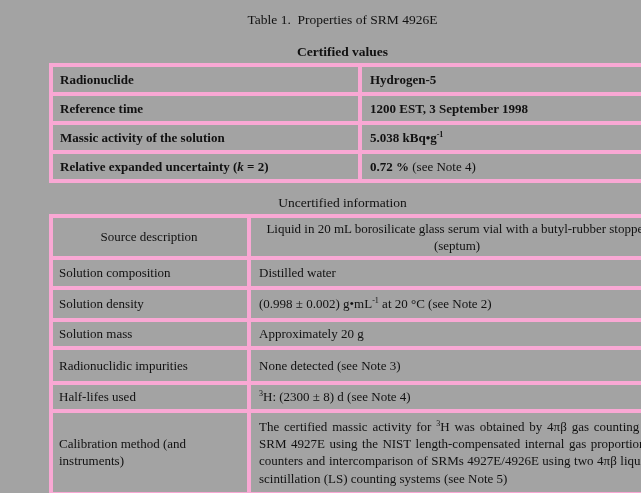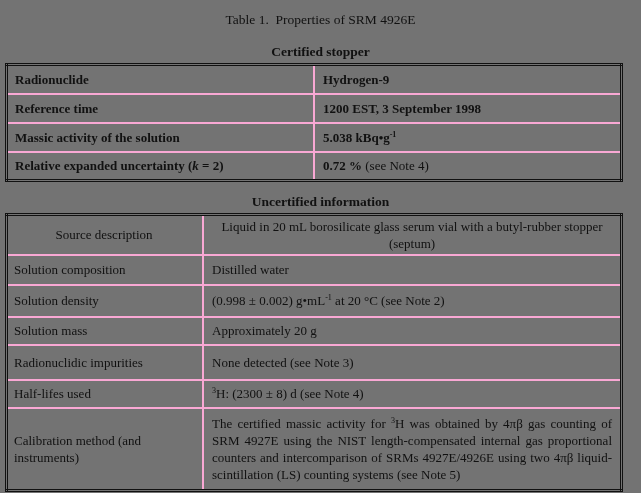--- a/index.html
+++ b/index.html
@@ -9,52 +9,52 @@
     font-family: "Liberation Serif", serif;
     color: #111111;
   }
   .page {
     position: relative;
     width: 641px;
     height: 493px;
     box-sizing: border-box;
     padding-top: 11px;
     overflow: hidden;
-    background: #737373;
+    background: #a3a3a3;
+    padding-left: 44px;
   }
   .doc-title {
     text-align: center;
     font-size: 13.5px;
     line-height: 1.3;
     white-space: pre;
   }
   .section-heading {
     text-align: center;
     font-size: 13.5px;
     line-height: 1.3;
   }
   .heading-certified {
     font-weight: bold;
     margin-top: 14px;
     margin-bottom: 3px;
   }
   .heading-uncertified {
     margin-top: 11px;
     margin-bottom: 2px;
-    font-weight: bold;
   }
   table.tbl {
     border-collapse: collapse;
     table-layout: fixed;
     margin-left: 5px;
     width: 618px;
     border: 3px double #111111;
   }
   table.tbl td {
-    border: 2px solid #f9a8d4;
+    border: 4px solid #f9a8d4;
     font-size: 13px;
     line-height: 1.32;
     vertical-align: middle;
     padding: 2px 8px 2px 8px;
     overflow: hidden;
   }
   .certified td.lbl { width: 290px; padding-left: 7px; }
   .certified tr { height: 29px; }
   .uncertified td.lbl { width: 180px; padding-left: 6px; }
   tr.u1 { height: 37px; text-align: center; }
@@ -69,27 +69,27 @@
   .b { font-weight: 700; }
   .i { font-style: italic; }
 </style>
 </head>
 <body>
 
 <div class="page">
 
   <div class="doc-title">Table 1.  Properties of SRM 4926E</div>
 
-  <div class="section-heading heading-certified">Certified stopper</div>
+  <div class="section-heading heading-certified">Certified values</div>
 
   <table class="tbl certified">
     <tbody>
       <tr>
         <td class="lbl"><span class="b">Radionuclide</span></td>
-        <td class="val"><span class="b">Hydrogen-9</span></td>
+        <td class="val"><span class="b">Hydrogen-5</span></td>
       </tr>
       <tr>
         <td class="lbl"><span class="b">Reference time</span></td>
         <td class="val"><span class="b">1200 EST, 3 September 1998</span></td>
       </tr>
       <tr>
         <td class="lbl"><span class="b">Massic activity of the solution</span></td>
         <td class="val"><span class="b">5.038 kBq•g</span><sup class="b">-1</sup></td>
       </tr>
       <tr>

